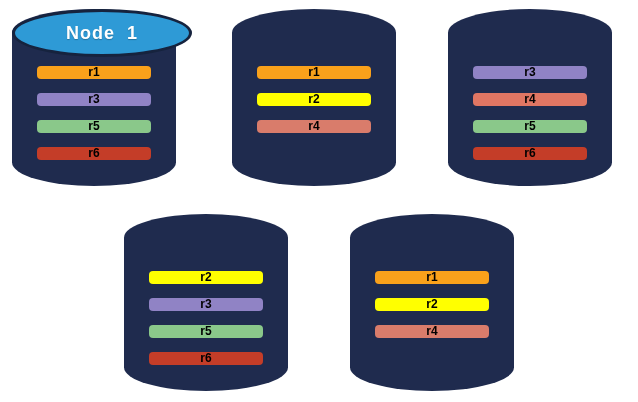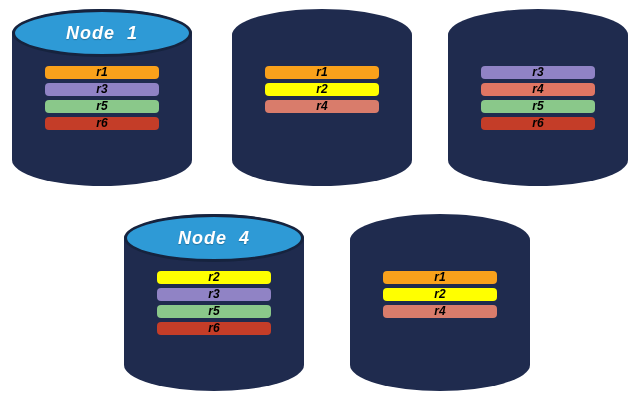--- a/index.html
+++ b/index.html
@@ -4,21 +4,21 @@
 <style>
   html, body { margin: 0; padding: 0; background: #ffffff; }
   .canvas {
     position: relative;
     width: 638px;
     height: 402px;
     background: var(--bg, #ffffff);
     overflow: hidden;
     font-family: "Liberation Sans", sans-serif;
   }
-  .cylinder { position: absolute; width: 180px; height: 177px; font-style: italic; }
+  .cylinder { position: absolute; width: 164px; height: 177px; }
   .pos-1 { left: 12px;  top: 9px; }
   .pos-2 { left: 232px; top: 9px; }
   .pos-3 { left: 448px; top: 9px; }
   .pos-4 { left: 124px; top: 214px; }
   .pos-5 { left: 350px; top: 214px; }
   .cyl-body {
     position: absolute; inset: 0;
     background: var(--cyl-body, #1F2B4E);
     border-radius: 90px / 26px;
   }
@@ -37,21 +37,21 @@
     font-size: 18px;
     letter-spacing: 1px;
     white-space: pre;
     text-shadow: 0 1px 1px rgba(0,0,0,0.25);
   }
   .bars {
     position: absolute;
     left: 50%; transform: translateX(-50%);
     top: 57px;
     width: 114px;
-    display: flex; flex-direction: column; gap: 4px;
+    display: flex; flex-direction: column; gap: 14px;
   }
   .bar {
     height: 13px;
     border-radius: 4px;
     display: flex; align-items: center; justify-content: center;
     color: var(--replica-label, #000000);
     font-size: 12px;
     font-weight: bold;
     line-height: 13px;
   }
@@ -88,23 +88,20 @@
       <div class="bars">
         <div class="bar" style="background: rgb(144, 131, 197);">r3</div>
         <div class="bar" style="background: rgb(224, 118, 99);">r4</div>
         <div class="bar" style="background: rgb(138, 200, 138);">r5</div>
         <div class="bar" style="background: rgb(196, 61, 40);">r6</div>
       </div>
     </div>
 
     <div class="cylinder pos-4">
       <div class="cyl-body"></div>
-      <div class="cyl-top">
-        <span class="node-label">Node  4</span>
-      </div>
       <div class="bars">
         <div class="bar" style="background: rgb(255, 255, 0);">r2</div>
         <div class="bar" style="background: rgb(144, 131, 197);">r3</div>
         <div class="bar" style="background: rgb(138, 200, 138);">r5</div>
         <div class="bar" style="background: rgb(196, 61, 40);">r6</div>
       </div>
     </div>
 
     <div class="cylinder pos-5">
       <div class="cyl-body"></div>

